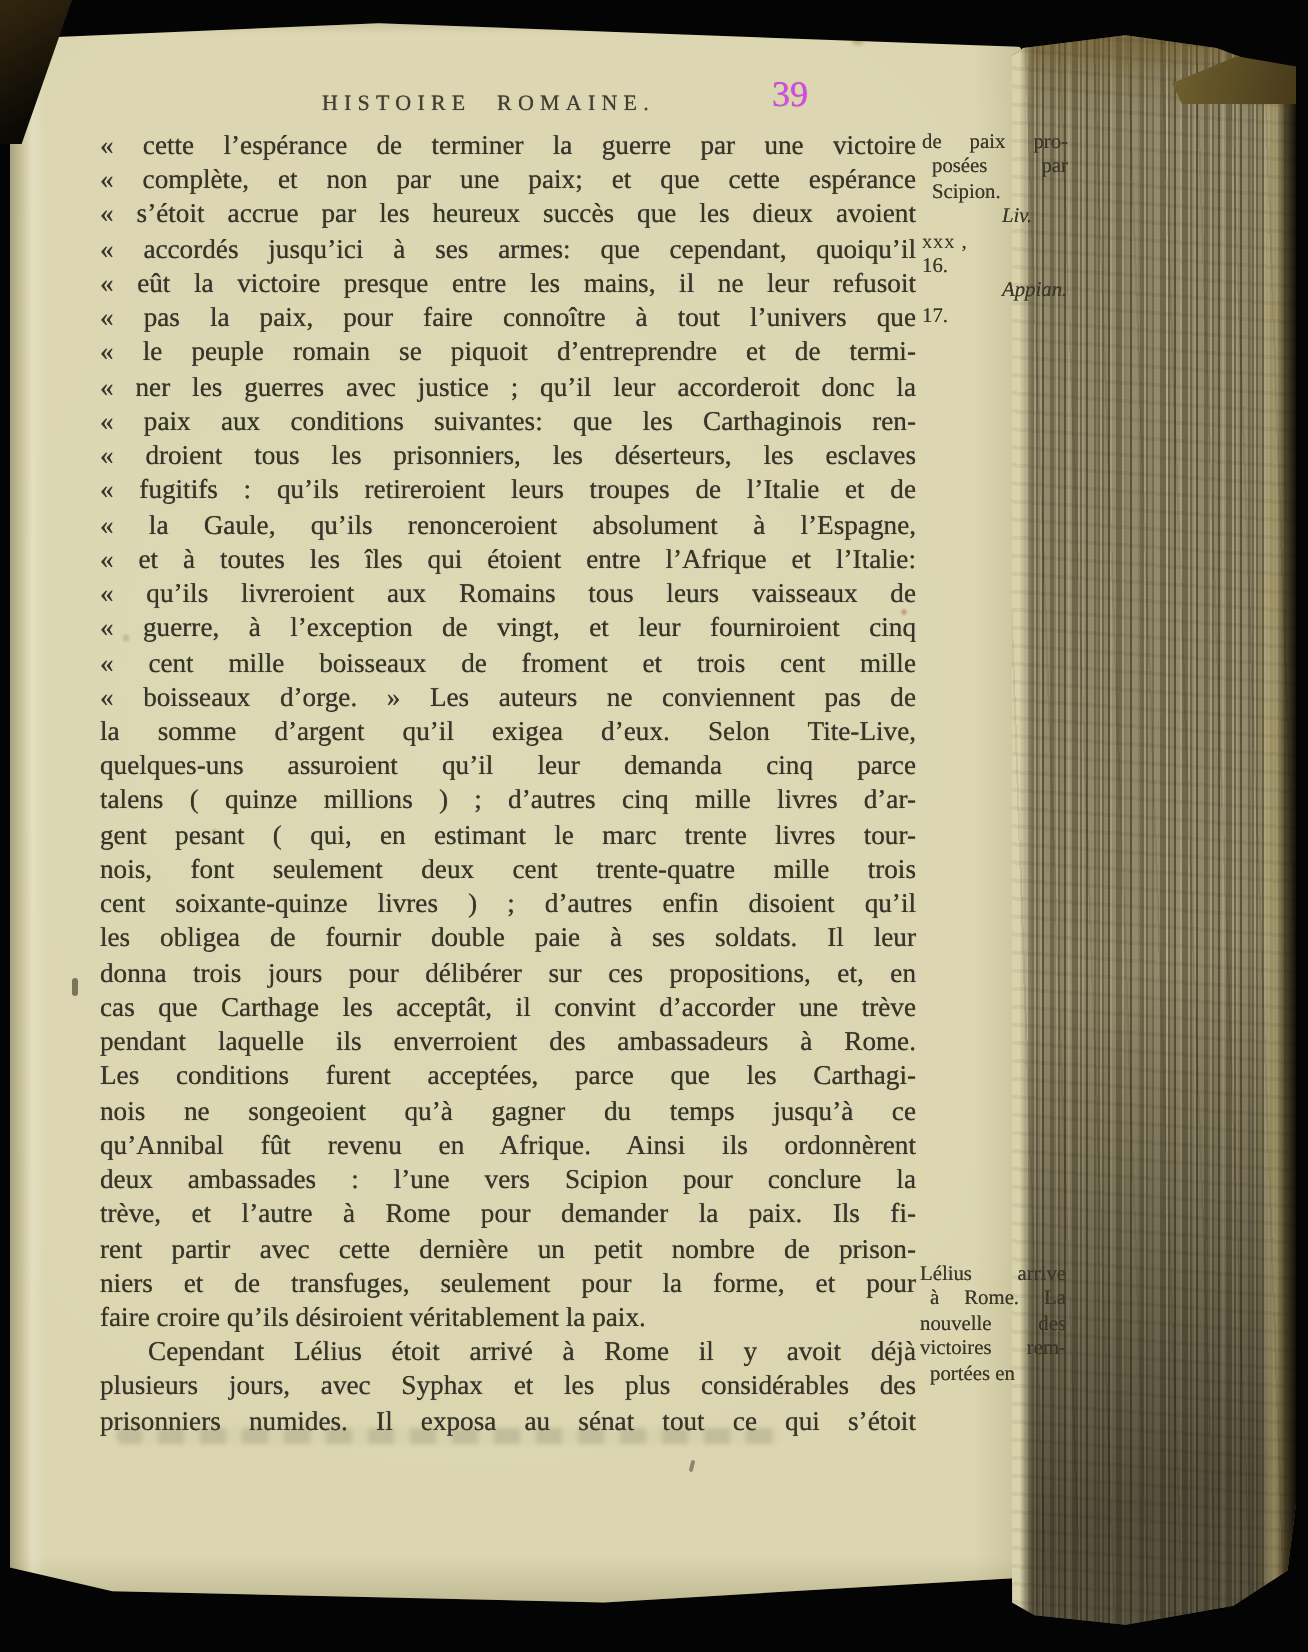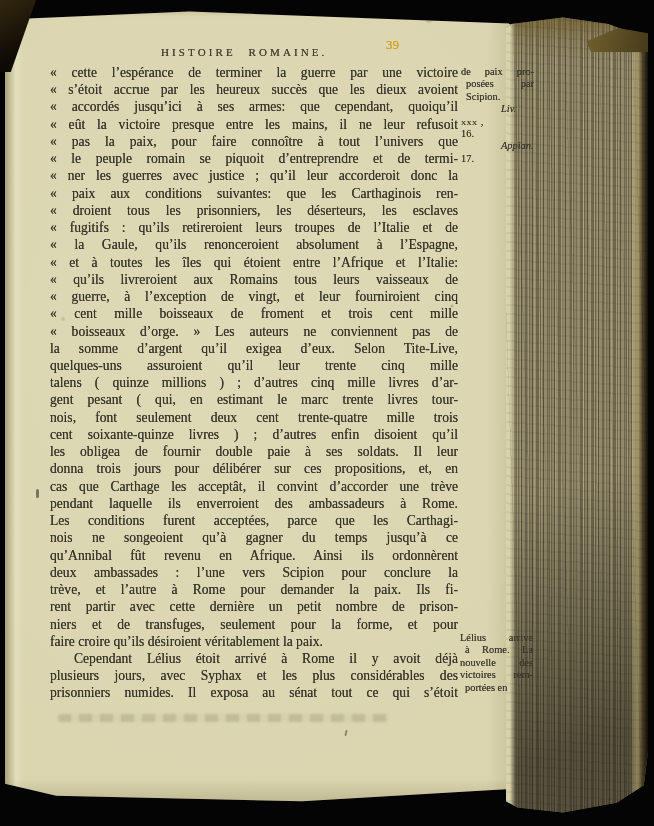--- a/index.html
+++ b/index.html
@@ -55,21 +55,21 @@
     clip-path:polygon(0 60%, 52% 8%, 100% 28%, 100% 100%, 8% 100%);
   }
   
   .runtitle{
     position:absolute;left:161px;top:46px;z-index:4;
     font-size:11px;letter-spacing:3.1px;word-spacing:7px;color:#413e32;
     text-shadow:0 0 .4px rgba(65,62,50,.8);
   }
   .folio{
     position:absolute;left:386px;top:37px;z-index:4;
-    font-size:13px;color:#eab308;text-shadow:0 0 .4px rgba(65,62,50,.7);
+    font-size:18px;color:#d946ef;text-shadow:0 0 .4px rgba(65,62,50,.7);
   }
   .textcol{
     position:absolute;left:50px;top:64px;width:408px;z-index:4;
     font-size:13.6px;line-height:17.24px;color:#37342a;
     text-shadow:0 0 .35px rgba(55,52,42,.85);
   }
   .bl{text-align:justify;text-align-last:justify;height:17.24px;overflow:visible;}
   .bl.endline{text-align-last:left;}
   .bl.indent{text-indent:24px;}
   .note{
@@ -101,37 +101,38 @@
   <div class="page"></div>
   <div class="cover-corner"></div>
   <div class="fore-edge"></div>
   <div class="cover-wedge"></div>
 
   <div class="runtitle">HISTOIRE ROMAINE.</div>
   <div class="folio">39</div>
 
   <div class="textcol">
     <div class="bl">« cette l’espérance de terminer la guerre par une victoire</div>
+    <div class="bl">« complète, et non par une paix; et que cette espérance</div>
     <div class="bl">« s’étoit accrue par les heureux succès que les dieux avoient</div>
     <div class="bl">« accordés jusqu’ici à ses armes: que cependant, quoiqu’il</div>
     <div class="bl">« eût la victoire presque entre les mains, il ne leur refusoit</div>
     <div class="bl">« pas la paix, pour faire connoître à tout l’univers que</div>
     <div class="bl">« le peuple romain se piquoit d’entreprendre et de termi-</div>
     <div class="bl">« ner les guerres avec justice ; qu’il leur accorderoit donc la</div>
     <div class="bl">« paix aux conditions suivantes: que les Carthaginois ren-</div>
     <div class="bl">« droient tous les prisonniers, les déserteurs, les esclaves</div>
     <div class="bl">« fugitifs : qu’ils retireroient leurs troupes de l’Italie et de</div>
     <div class="bl">« la Gaule, qu’ils renonceroient absolument à l’Espagne,</div>
     <div class="bl">« et à toutes les îles qui étoient entre l’Afrique et l’Italie:</div>
     <div class="bl">« qu’ils livreroient aux Romains tous leurs vaisseaux de</div>
     <div class="bl">« guerre, à l’exception de vingt, et leur fourniroient cinq</div>
     <div class="bl">« cent mille boisseaux de froment et trois cent mille</div>
     <div class="bl">« boisseaux d’orge. » Les auteurs ne conviennent pas de</div>
     <div class="bl">la somme d’argent qu’il exigea d’eux. Selon Tite-Live,</div>
-    <div class="bl">quelques-uns assuroient qu’il leur trente cinq mille</div>
+    <div class="bl">quelques-uns assuroient qu’il leur demanda cinq parce</div>
     <div class="bl">talens ( quinze millions ) ; d’autres cinq mille livres d’ar-</div>
     <div class="bl">gent pesant ( qui, en estimant le marc trente livres tour-</div>
     <div class="bl">nois, font seulement deux cent trente-quatre mille trois</div>
     <div class="bl">cent soixante-quinze livres ) ; d’autres enfin disoient qu’il</div>
     <div class="bl">les obligea de fournir double paie à ses soldats. Il leur</div>
     <div class="bl">donna trois jours pour délibérer sur ces propositions, et, en</div>
     <div class="bl">cas que Carthage les acceptât, il convint d’accorder une trève</div>
     <div class="bl">pendant laquelle ils enverroient des ambassadeurs à Rome.</div>
     <div class="bl">Les conditions furent acceptées, parce que les Carthagi-</div>
     <div class="bl">nois ne songeoient qu’à gagner du temps jusqu’à ce</div>

